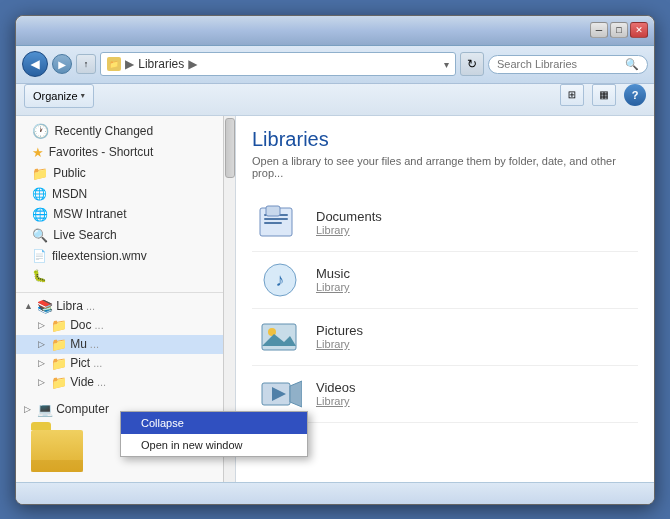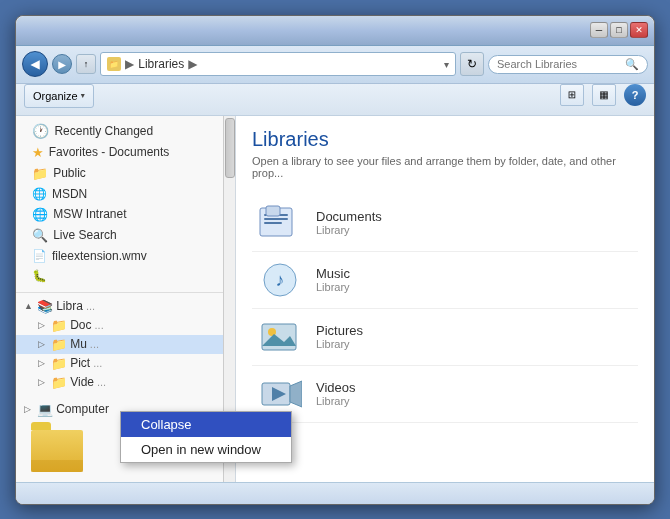--- a/index.html
+++ b/index.html
@@ -313,43 +313,43 @@
     .library-icon {
       width: 48px;
       height: 40px;
       display: flex;
       align-items: center;
       justify-content: center;
       flex-shrink: 0;
     }
     .library-info {}
     .library-name { font-size: 13px; color: #333; }
-    .library-type { font-size: 11px; color: #888; }
+    .library-type { font-size: 11px; color: #888; text-decoration: underline; }
     
     .status-bar {
       height: 22px;
       background: linear-gradient(to bottom, #dce8f5, #c8d8ec);
       border-top: 1px solid #b0c8dc;
       display: flex;
       align-items: center;
       padding: 0 8px;
       font-size: 11px;
       color: #555;
     }
     
     .context-menu {
       position: absolute;
       top: 295px;
       left: 104px;
-      width: 172px;
+      width: 188px;
       background: white;
       border: 1px solid #aaa;
       box-shadow: 3px 3px 8px rgba(0,0,0,0.3);
       z-index: 100;
-      font-size: 13px;
+      font-size: 11px;
     }
     .ctx-item {
       padding: 5px 20px;
       cursor: pointer;
       display: flex;
       align-items: center;
       justify-content: space-between;
       color: #222;
     }
     .ctx-item.selected { background: #3050c0; color: white; }
@@ -431,21 +431,21 @@
 
     <div class="sidebar">
       <div class="sidebar-items">
 
         <div class="sidebar-item">
           <span class="icon-recent">🕐</span>
           <span>Recently Changed</span>
         </div>
         <div class="sidebar-item">
           <span class="icon-star">★</span>
-          <span>Favorites - Documents</span>
+          <span>Favorites - Shortcut</span>
         </div>
         <div class="sidebar-item">
           <span class="icon-folder">📁</span>
           <span>Public</span>
         </div>
         <div class="sidebar-item">
           <span class="icon-msdn">🌐</span>
           <span>MSDN</span>
         </div>
         <div class="sidebar-item">

